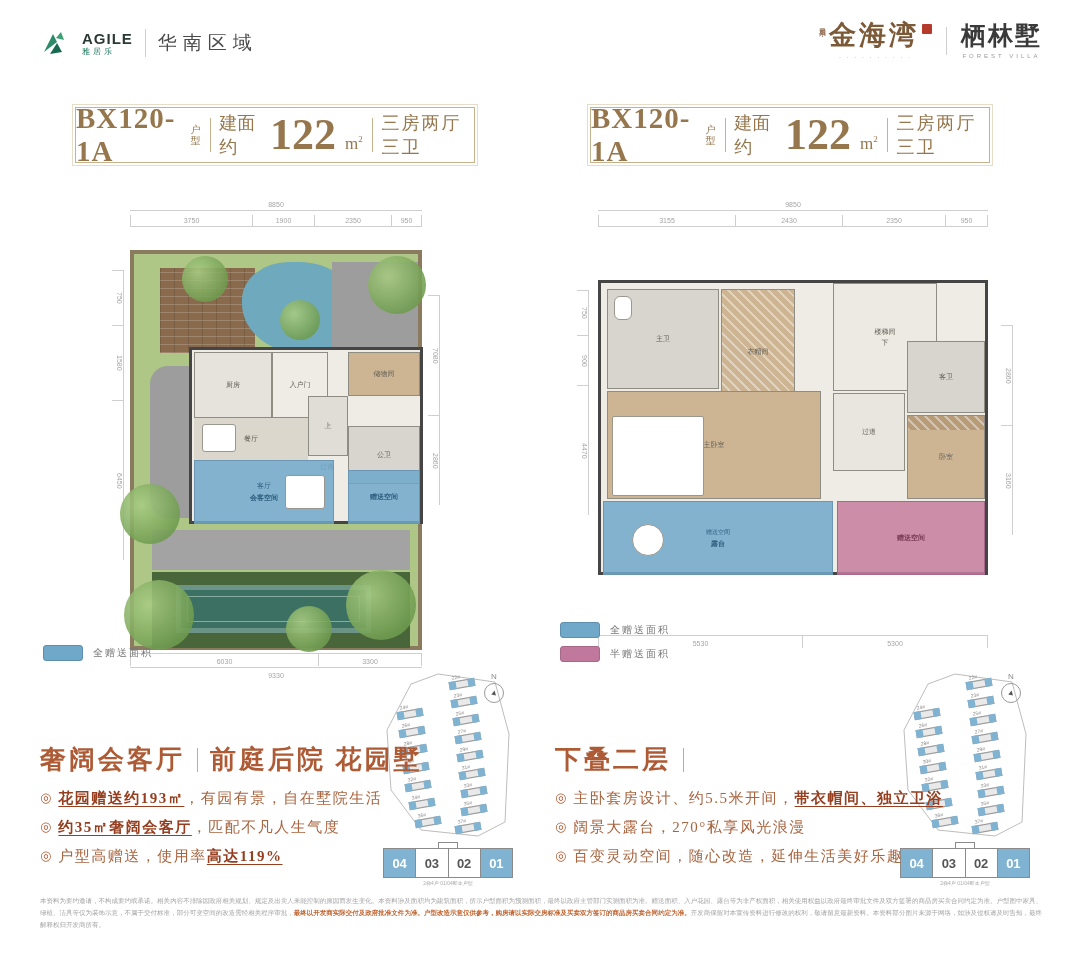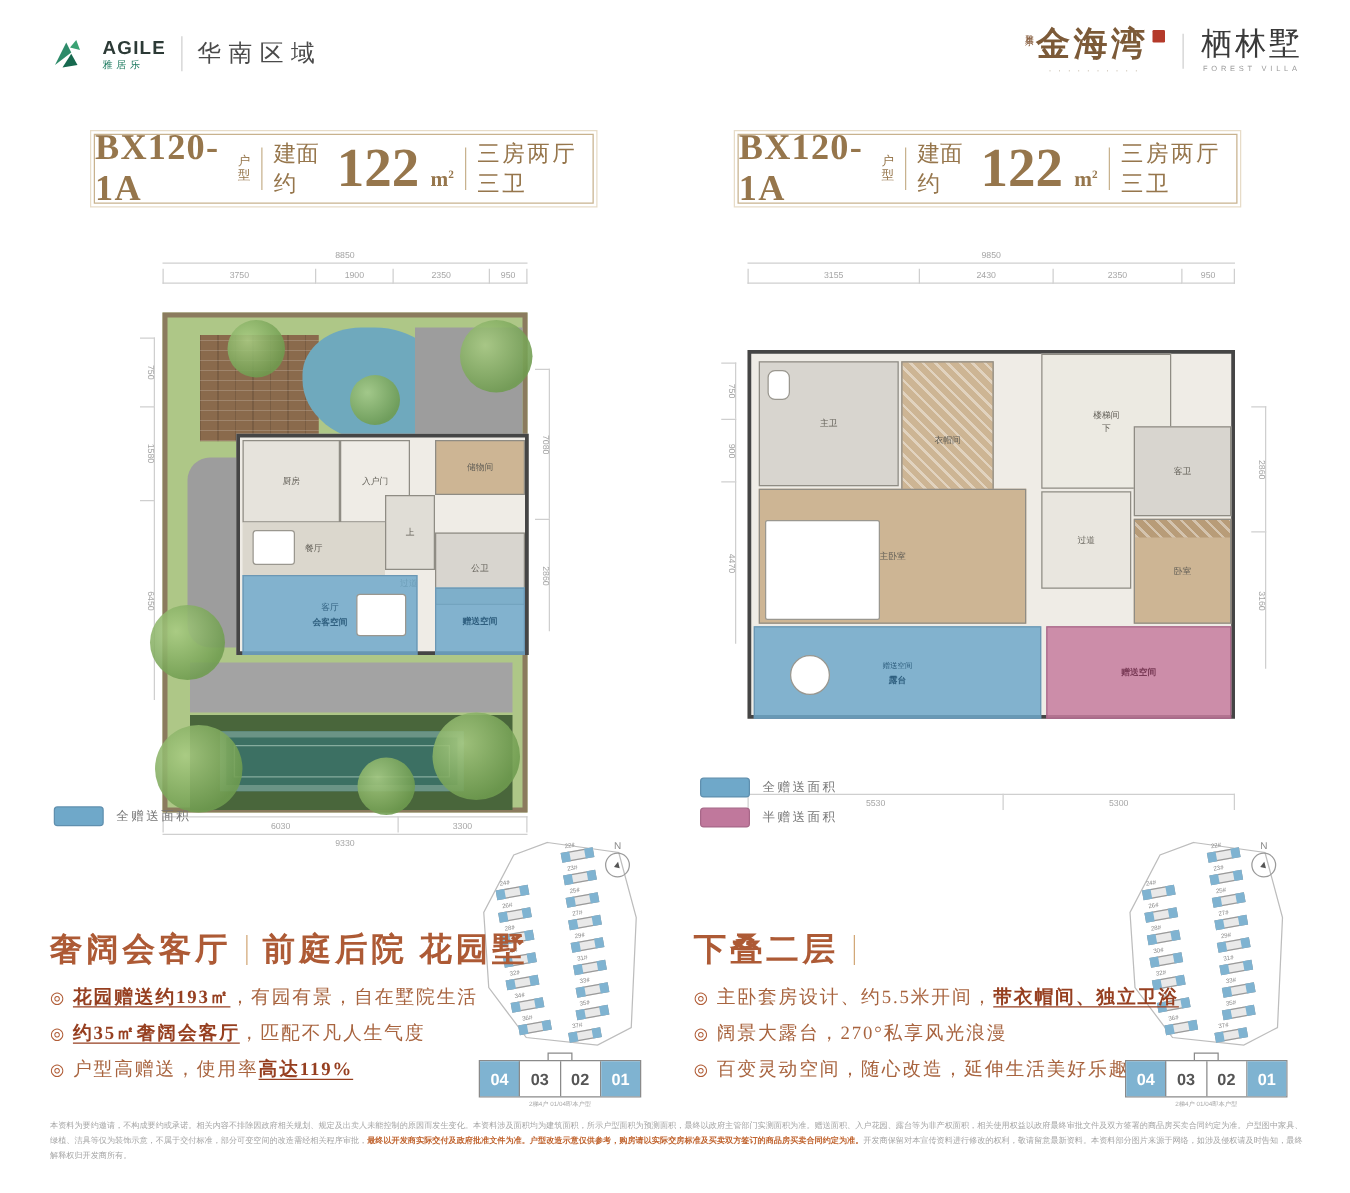--- a/index.html
+++ b/index.html
@@ -15,35 +15,35 @@
   .vdiv{width:1px;height:28px;background:#cfcfcf;}
   .region{font-size:19px;color:#4a4a4a;letter-spacing:6px;}
   .brand-right{position:absolute;right:38px;top:22px;display:flex;align-items:center;gap:14px;}
   .proj{display:flex;flex-direction:column;align-items:center;line-height:1;position:relative;}
   .proj-row{display:flex;align-items:flex-start;gap:3px;}
   .proj-prefix{writing-mode:vertical-rl;font-size:7px;color:#8a6244;letter-spacing:1px;}
   .proj-name{font-size:27px;font-weight:bold;color:#7c5a38;letter-spacing:3px;font-family:"Liberation Serif","DejaVu Serif",serif;}
   .proj-seal{width:10px;height:10px;background:#b43a2a;border-radius:1px;margin-top:2px;}
   .proj-tagline{font-size:6px;color:#9a8568;letter-spacing:2px;margin-top:5px;}
   .villa{display:flex;flex-direction:column;align-items:center;line-height:1;}
-  .villa-name{font-size:25px;font-weight:normal;color:#3a3a3a;letter-spacing:2px;font-family:"Liberation Serif","DejaVu Serif",serif;}
+  .villa-name{font-size:25px;font-weight:bold;color:#3a3a3a;letter-spacing:2px;font-family:"Liberation Serif","DejaVu Serif",serif;}
   .villa-en{font-size:6px;color:#9a9a9a;letter-spacing:3px;margin-top:5px;}
 
   
   .panel{position:absolute;top:100px;height:810px;}
   .typebox{position:absolute;left:37px;top:7px;width:398px;height:54px;border:1px solid #c8b28e;
            box-shadow:0 0 0 2px #fff,0 0 0 3px #e7dcc8;
            display:flex;align-items:center;justify-content:center;gap:9px;
            color:#96764c;font-family:"Liberation Serif","DejaVu Serif",serif;}
   .tb-model{font-size:29px;font-weight:bold;letter-spacing:1px;}
   .tb-tag{width:11px;font-size:10px;line-height:11px;word-break:break-all;}
   .tb-div{width:1px;height:34px;background:#c8b28e;}
   .tb-arealabel{font-size:18px;}
   .tb-areaval{font-size:44px;font-weight:bold;line-height:44px;}
-  .tb-unit{font-size:17px;font-weight:bold;align-self:flex-end;margin-bottom:8px;}
+  .tb-unit{font-size:17px;font-weight:normal;align-self:flex-end;margin-bottom:8px;}
   .tb-unit sup{font-size:9px;}
   .tb-rooms{font-size:18px;letter-spacing:2px;}
 
   
   .dt{position:absolute;height:12px;border-bottom:1px solid #cfcfcf;border-right:1px solid #cfcfcf;
       font-size:7px;color:#a5a5a5;text-align:center;line-height:12px;box-sizing:border-box;}
   .dtl{border-left:1px solid #cfcfcf;}
   .dtt{position:absolute;height:12px;border-bottom:1px solid #cfcfcf;font-size:7px;color:#a5a5a5;
        text-align:center;line-height:12px;box-sizing:border-box;}
   .db{position:absolute;height:13px;border-top:1px solid #cfcfcf;border-right:1px solid #cfcfcf;

